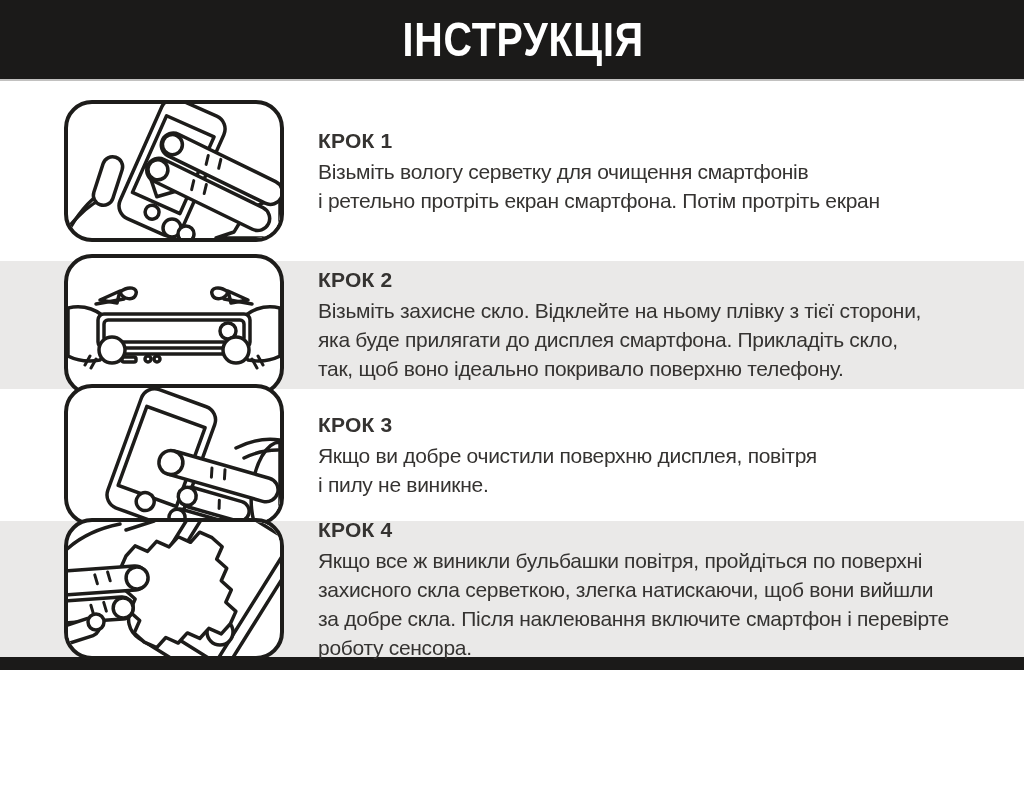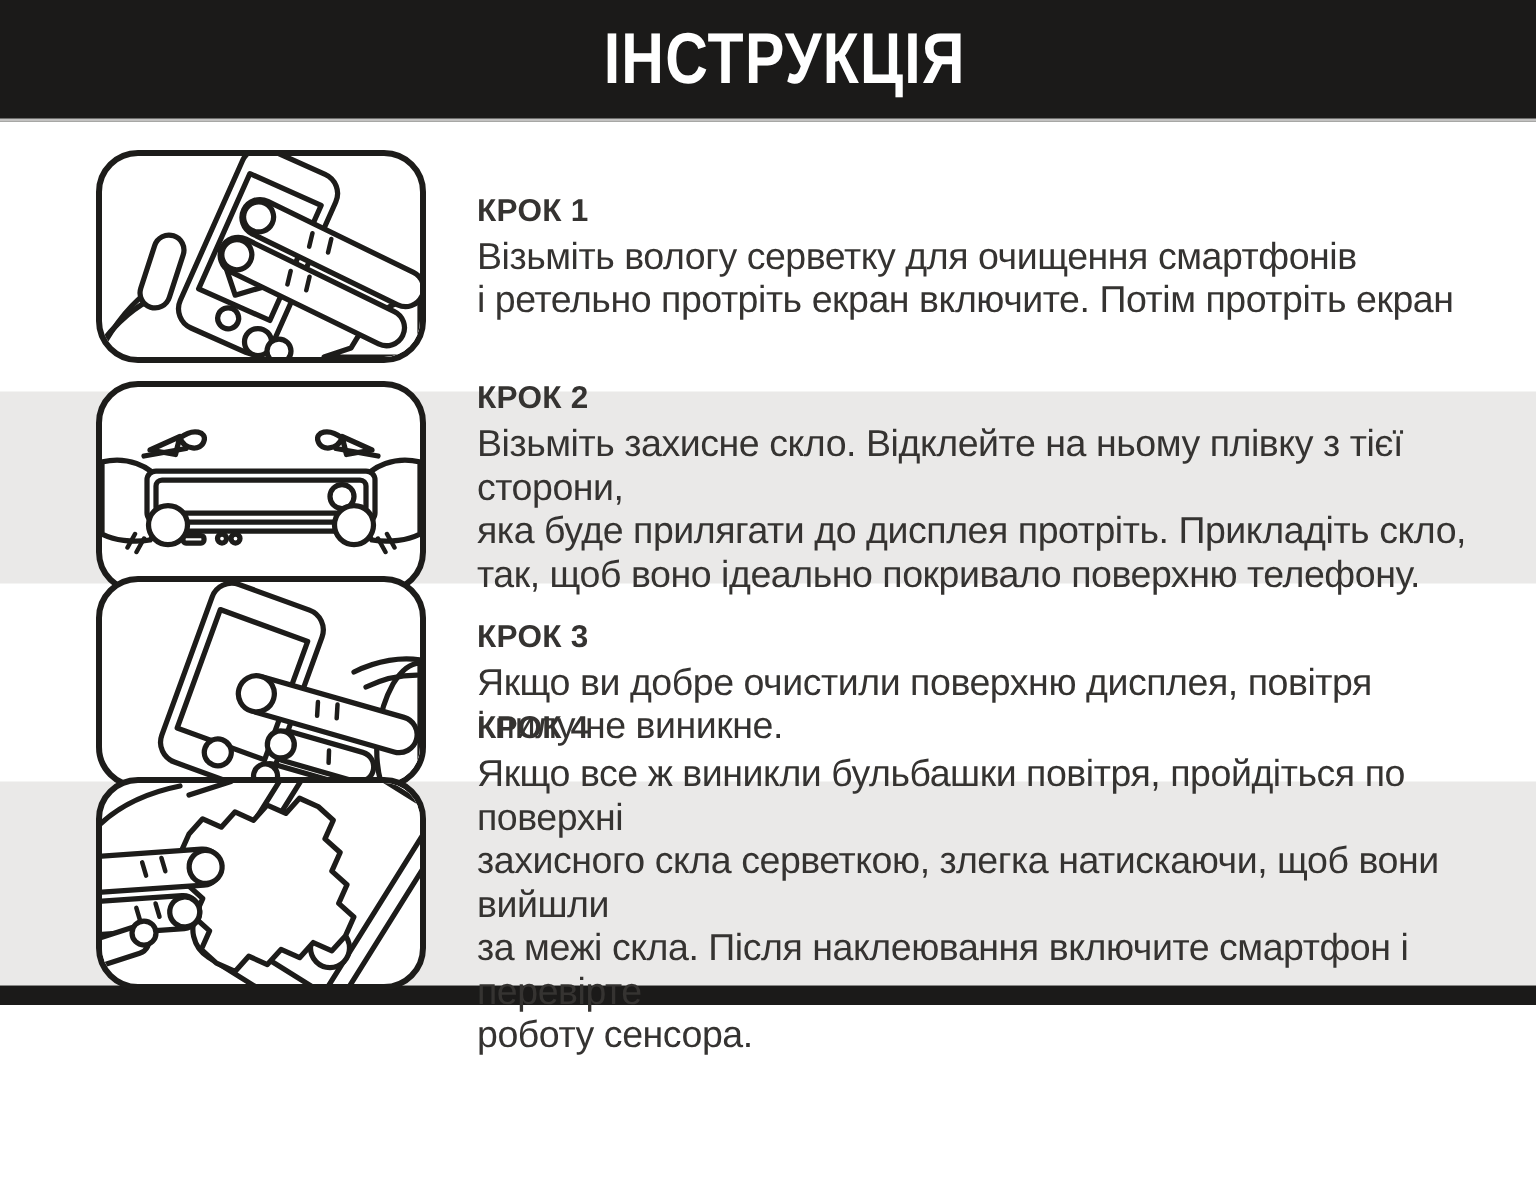--- a/index.html
+++ b/index.html
@@ -25,21 +25,21 @@
   .illus{
     flex:none;width:220px;height:142px;margin-left:64px;background:#fff;
     border:4px solid var(--line-art);border-radius:28px;box-sizing:border-box;overflow:hidden;
   }
   .illus svg{display:block;width:212px;height:134px;}
   .illus svg *{stroke:var(--line-art);stroke-width:3.5;fill:none;stroke-linecap:round;stroke-linejoin:round;}
   .illus svg .f{fill:#fff;}
   .illus svg .crease{stroke-width:3;}
   .txt{margin-left:34px;}
   .step-title{font-size:21px;font-weight:700;line-height:26px;margin-bottom:3px;letter-spacing:.2px;}
-  .line{font-size:25px;line-height:29px;letter-spacing:-.3px;}
+  .line{font-size:21px;line-height:29px;letter-spacing:-.3px;}
   .botbar{height:13px;background:var(--header-bg);}
 </style>
 </head>
 <body>
 
 <div>
 
   <header class="topbar">
     <h1>ІНСТРУКЦІЯ</h1>
   </header>
@@ -64,21 +64,21 @@
           <circle class="f" cx="93" cy="62" r="10"></circle>
           <rect class="f" x="80" y="79" width="134" height="24" rx="12"></rect>
           <circle class="f" cx="91" cy="91" r="10"></circle>
           <path class="crease" d="M130,56 l2,9 M143,54 l2,9 M128,85 l2,9 M141,83 l2,9"></path>
         </g>
       </svg>
     </div>
     <div class="txt">
       <div class="step-title">КРОК 1</div>
       <div class="line">Візьміть вологу серветку для очищення смартфонів</div>
-      <div class="line">і ретельно протріть екран включите. Потім протріть екран</div>
+      <div class="line">і ретельно протріть екран смартфона. Потім протріть екран</div>
     </div>
   </section>
 
   <section class="step h174 band-gray">
     <div class="illus">
       <svg viewBox="0 0 212 134">
         <path class="f" d="M0,50 C16,46 32,52 40,64 C46,74 46,86 40,92 L32,102 C20,104 8,102 0,98 Z"></path>
         <path class="f" d="M212,50 C196,46 180,52 172,64 C166,74 166,86 172,92 L180,102 C192,104 204,102 212,98 Z"></path>
         <path class="f" d="M32,42 l20,-9 -3,12 z"></path>
         <path class="f" d="M52,34 c9,-7 18,-4 16,2 c-2,7 -13,6 -16,-2 z"></path>
@@ -96,21 +96,21 @@
         <circle cx="80" cy="101" r="3"></circle>
         <circle cx="89" cy="101" r="3"></circle>
         <circle class="f" cx="44" cy="92" r="13"></circle>
         <circle class="f" cx="168" cy="92" r="13"></circle>
         <path class="crease" d="M22,98 l-5,9 M28,101 l-5,9 M190,98 l5,9 M184,101 l5,9"></path>
       </svg>
     </div>
     <div class="txt">
       <div class="step-title">КРОК 2</div>
       <div class="line">Візьміть захисне скло. Відклейте на ньому плівку з тієї сторони,</div>
-      <div class="line">яка буде прилягати до дисплея протріть. Прикладіть скло,</div>
+      <div class="line">яка буде прилягати до дисплея смартфона. Прикладіть скло,</div>
       <div class="line">так, щоб воно ідеально покривало поверхню телефону.</div>
     </div>
   </section>
 
   <section class="step h182">
     <div class="illus">
       <svg viewBox="0 0 212 134">
         <g transform="rotate(20 92 70)">
           <rect class="f" x="54" y="6" width="78" height="126" rx="14"></rect>
           <rect class="f" x="62" y="26" width="62" height="84"></rect>
@@ -156,19 +156,19 @@
           <path class="crease" d="M28,52 l2,9 M41,50 l2,9 M22,82 l2,9 M35,80 l2,9"></path>
         </g>
         <rect class="f" x="-12" y="100" width="44" height="18" rx="9" transform="rotate(-18 10 109)"></rect>
         <circle class="f" cx="28" cy="100" r="8"></circle>
       </svg>
     </div>
     <div class="txt">
       <div class="step-title">КРОК 4</div>
       <div class="line">Якщо все ж виникли бульбашки повітря, пройдіться по поверхні</div>
       <div class="line">захисного скла серветкою, злегка натискаючи, щоб вони вийшли</div>
-      <div class="line">за межі скла. Після наклеювання включите смартфон і перевірте</div>
+      <div class="line">за добре скла. Після наклеювання включите смартфон і перевірте</div>
       <div class="line">роботу сенсора.</div>
     </div>
   </section>
 
   <footer class="botbar"></footer>
 </div>
 
 </body></html>

